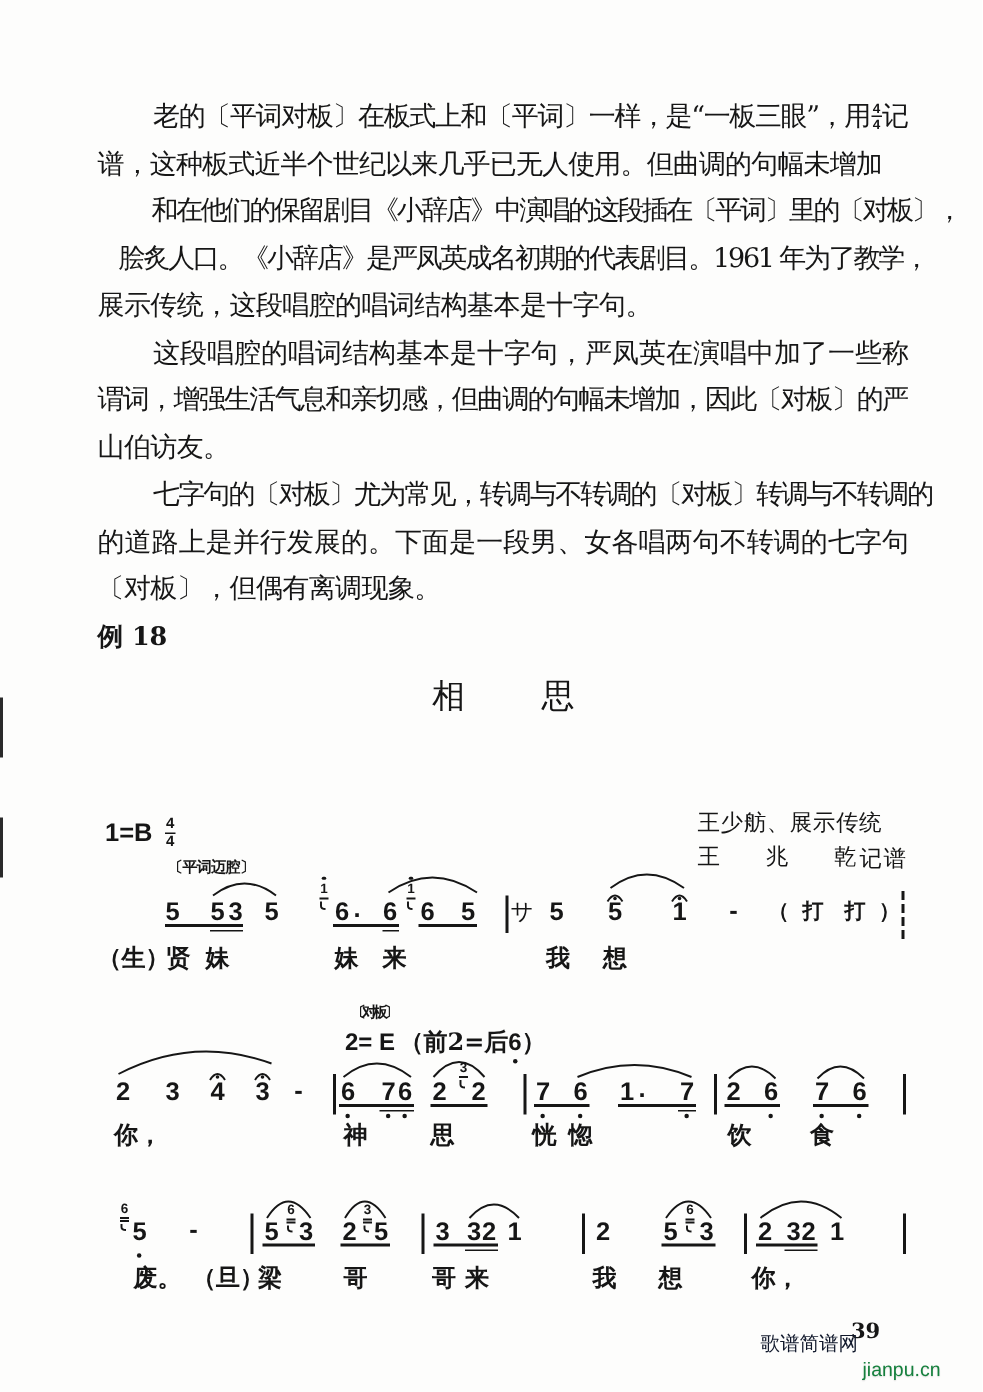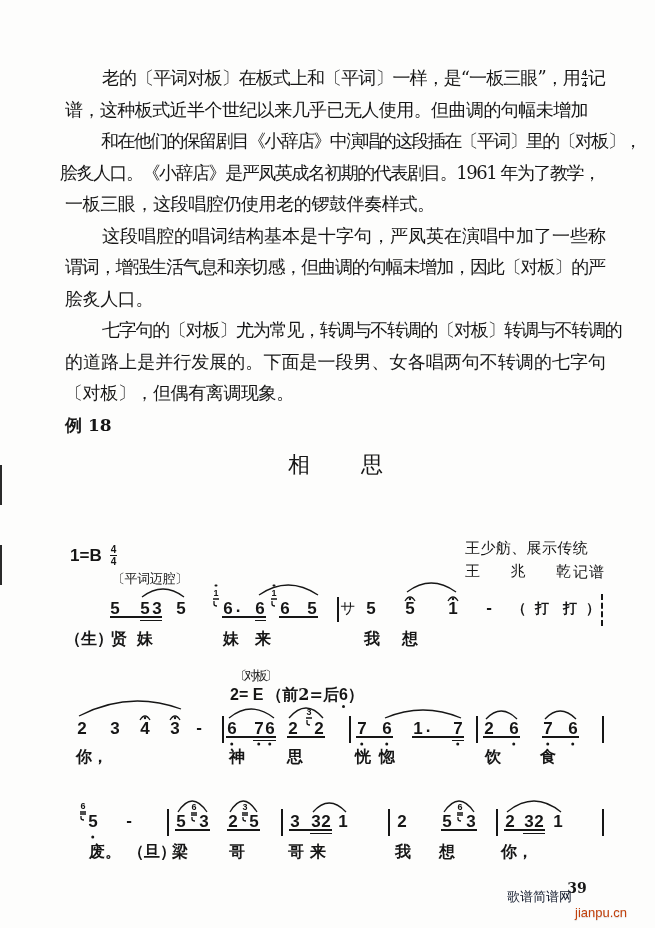--- a/index.html
+++ b/index.html
@@ -19,46 +19,46 @@
 .ld2{position:relative;display:inline-block;}
 .ld2::after{content:"";position:absolute;left:50%;top:calc(100% + 1px);width:3px;height:3px;margin-left:-1.5px;border-radius:50%;background:#161616;}
 .hd::before{content:"";position:absolute;left:50%;top:-4px;width:2.4px;height:2.4px;margin-left:-1.2px;border-radius:50%;background:#161616;}
 .ul{position:absolute;height:1.5px;background:#161616;}
 .bar{position:absolute;width:1.8px;background:#161616;}
 .dbar{position:absolute;width:0;border-left:2px dashed #161616;}
 .edge{position:absolute;left:0;width:2px;background:#2a2a2a;}
 svg.deco{position:absolute;left:0;top:0;pointer-events:none;}
 svg.deco path{fill:none;stroke:#161616;stroke-width:1.3;}
 svg.deco circle{fill:#161616;stroke:none;}
-.lbl{position:absolute;white-space:nowrap;font-size:13px;font-weight:normal;line-height:14px;}
+.lbl{position:absolute;white-space:nowrap;font-size:10px;font-weight:bold;line-height:14px;}
 .key{position:absolute;white-space:nowrap;font-family:"Liberation Sans",sans-serif;font-weight:bold;font-size:17px;line-height:18px;text-align:right;}
 .cred{position:absolute;white-space:nowrap;font-size:15px;line-height:16px;}
 .wm{position:absolute;white-space:nowrap;font-size:13px;line-height:15px;}
 </style>
 </head>
 <body>
 
 <div id="page">
 
   <div class="edge" style="top:465px;height:40px;"></div>
   <div class="edge" style="top:545px;height:40px;"></div>
 
   <div>
     <div class="tl" style="left: 102px; top: 68px; letter-spacing: -0.914062px;"><span>老的〔平词对板〕在板式上和〔平词〕一样，是“一板三眼”，用</span><span class="frac" style="margin-right: 0.0859375px;">
           <span class="num">4</span>
           <span class="den">4</span>
         </span><span>记</span></div>
     <div class="tl" style="left: 65px; top: 99.5px; letter-spacing: -0.566667px;">谱，这种板式近半个世纪以来几乎已无人使用。但曲调的句幅未增加</div>
     <div class="tl" style="left: 65px; top: 131px; letter-spacing: -1.65625px; margin-left: 36px;">和在他们的保留剧目《小辞店》中演唱的这段插在〔平词〕里的〔对板〕，</div>
-    <div class="tl" style="left: 60px; top: 162.5px; letter-spacing: -1.48621px;">脍炙人口。《小辞店》是严凤英成名初期的代表剧目。1961 年为了教学，</div>
-    <div class="tl" style="left:65px;top:194px;letter-spacing:-0.4px;">一板三眼，这段唱腔仍使用老的锣鼓伴奏样式。</div>
+    <div class="tl" style="left: 79px; top: 162.5px; letter-spacing: -1.48621px;">脍炙人口。《小辞店》是严凤英成名初期的代表剧目。1961 年为了教学，</div>
+    <div class="tl" style="left:65px;top:194px;letter-spacing:-0.4px;">展示传统，这段唱腔的唱词结构基本是十字句。</div>
 
     <div class="tl" style="left: 102px; top: 225.5px; letter-spacing: 0px;">这段唱腔的唱词结构基本是十字句，严凤英在演唱中加了一些称</div>
     <div class="tl" style="left: 65px; top: 257px; letter-spacing: -1.12903px;">谓词，增强生活气息和亲切感，但曲调的句幅未增加，因此〔对板〕的严</div>
-    <div class="tl" style="left:65px;top:288.5px;letter-spacing:-0.4px;">脍炙人口。</div>
+    <div class="tl" style="left:65px;top:288.5px;letter-spacing:-0.4px;">山伯访友。</div>
 
     <div class="tl" style="left: 102px; top: 320px; letter-spacing: -1.24138px;">七字句的〔对板〕尤为常见，转调与不转调的〔对板〕转调与不转调的</div>
     <div class="tl" style="left: 65px; top: 351.5px; letter-spacing: 0.0344828px;">的道路上是并行发展的。下面是一段男、女各唱两句不转调的七字句</div>
     <div class="tl" style="left:65px;top:383px;letter-spacing:-0.4px;">〔对板〕，但偶有离调现象。</div>
 
     <div class="tl bold" style="left:65px;top:414.5px;font-size:17px;">例 18</div>
   </div>
 
   <div class="tl" style="left: 288px; top: 454px; font-size: 22px; line-height: 22px; letter-spacing: 51px; text-align: right;">相思</div>
 
@@ -239,14 +239,14 @@
       <path d="M306 718 h6 M307 720 v3 q0 2 3 2"></path>
       <path d="M80 812 h6 M80 814 h6 M81 816 v2 q0 2 3 2"></path>
       <path d="M191 813 h6 M191 815 h6 M192 817 v2 q0 2 3 2"></path>
       <path d="M242 813 h6 M242 815 h6 M243 817 v2 q0 2 3 2"></path>
       <path d="M457 813 h6 M457 815 h6 M458 817 v2 q0 2 3 2"></path>
     </g>
   </svg>
 
   <span class="c bold" style="left:577px;top:888px;font-size:14px;">39</span>
   <span class="wm" style="left:507px;top:889px;color:#0f172a;">歌谱简谱网</span>
-  <span class="wm" style="left:575px;top:905px;color:#c2410c;font-family:'Liberation Sans',sans-serif;text-shadow:0 1px 1px rgba(0,0,0,0.15);">jianpu.cn</span>
+  <span class="wm" style="left:575px;top:905px;color:#15803d;font-family:'Liberation Sans',sans-serif;text-shadow:0 1px 1px rgba(0,0,0,0.15);">jianpu.cn</span>
 </div>
 
 </body></html>

